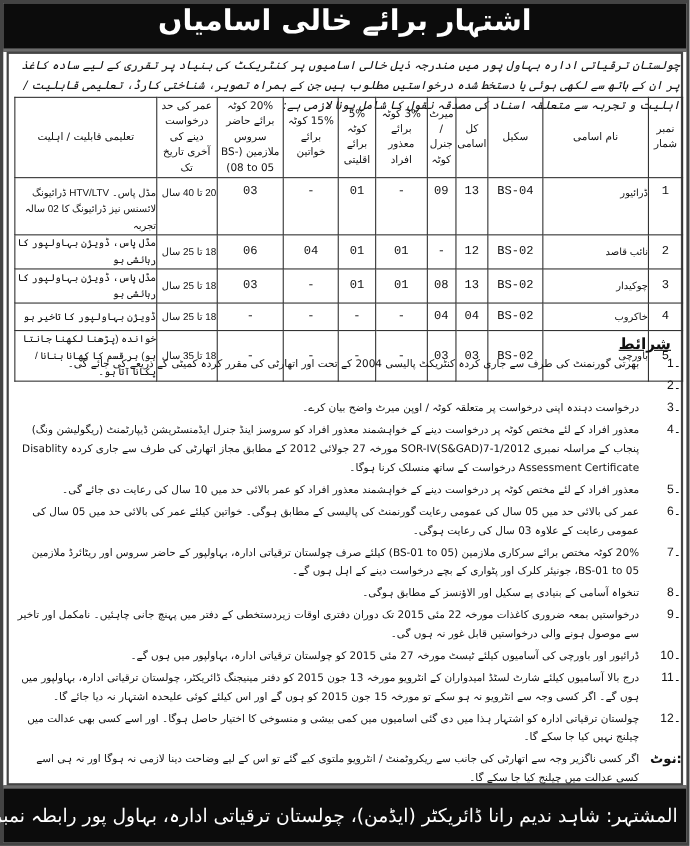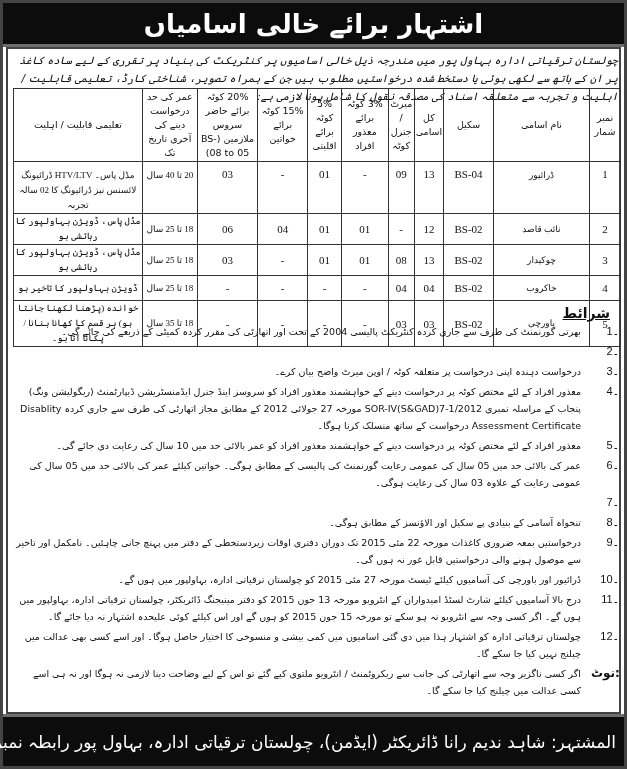--- a/index.html
+++ b/index.html
@@ -1,27 +1,27 @@
 <!DOCTYPE html>
 <html><head>
 <meta charset="utf-8">
 <style>
   * { box-sizing: border-box; margin: 0; padding: 0; }
   html, body { width: 627px; height: 769px; background: #ffffff; overflow: hidden; }
   body { font-family: "DejaVu Sans", sans-serif; color: #111; position: relative; }
   .frame { position: absolute; left: 0; top: 0; width: 627px; height: 769px; border: 3px solid #444; background: #fff; }
-  .title-bar { position: absolute; left: 0; top: 0; width: 621px; height: 44px; background: #0c0c0c; color: #fff; display: flex; align-items: center; justify-content: center; direction: rtl; border-bottom: 3px solid #6d6d6d; }
+  .title-bar { position: absolute; left: 0; top: 0; width: 621px; height: 44px; background: #0c0c0c; color: #fff; display: flex; align-items: flex-start; justify-content: center; direction: rtl; border-bottom: 3px solid #6d6d6d; }
   .title-bar span { font-size: 26px; font-weight: bold; letter-spacing: 0.5px; }
   .inner { position: absolute; left: 3px; top: 44px; width: 615px; height: 667px; border: 2px solid #444; }
   .intro { position: absolute; left: 6px; top: 48px; width: 609px; direction: rtl; text-align: right; font-size: 10.5px; line-height: 18px; font-style: italic; }
   table.jobs { position: absolute; left: 10px; top: 85px; width: 608px; border-collapse: collapse; direction: ltr; font-size: 10px; }
   table.jobs td, table.jobs th { border: 1px solid #333; text-align: center; vertical-align: middle; font-weight: normal; }
   table.jobs th { height: 59px; font-size: 9.5px; line-height: 14px; padding: 1px; direction: rtl; }
-  table.jobs td { height: 25px; font-family: Liberation Serif, serif; font-size: 11px; }
-  table.jobs td.ur { direction: rtl; font-family: Liberation Serif, serif; font-size: 9px; line-height: 15px; }
+  table.jobs td { height: 25px; font-family: Liberation Mono, monospace; font-size: 11px; }
+  table.jobs td.ur { direction: rtl; font-family: Liberation Sans, sans-serif; font-size: 9px; line-height: 15px; text-align: right; }
   table.jobs tr.r1 td { height: 47px; vertical-align: top; padding-top: 6px; }
   .cond-heading { position: absolute; right: 14px; top: 302px; font-size: 14px; font-weight: bold; text-decoration: underline; direction: rtl; margin-left: 24px; }
   .conditions { position: absolute; left: 12px; top: 320px; width: 606px; font-size: 9.5px; }
   .cond { position: relative; direction: rtl; text-align: right; line-height: 17px; padding-right: 40px; min-height: 17px; margin-bottom: 3px; }
   .cond .num { position: absolute; right: 2px; top: 0; direction: ltr; font-family: "Liberation Sans", sans-serif; font-size: 11px; width: 28px; text-align: right; }
   .cond .num.note { font-weight: bold; font-family: "DejaVu Sans", sans-serif; font-size: 12px; text-align: right; }
   .footer { position: absolute; left: 0; top: 711px; width: 621px; height: 52px; background: #0c0c0c; color: #fff; direction: rtl; display: flex; align-items: center; padding: 0 8px; font-size: 17px; white-space: nowrap; border-top: 3px solid #6d6d6d; }
 </style>
 </head>
 <body>
@@ -136,21 +136,21 @@
 
   <div class="cond-heading">شرائط</div>
 
   <div class="conditions">
     <div class="cond"><span class="num">1۔</span><span>بھرتی گورنمنٹ کی طرف سے جاری کردہ کنٹریکٹ پالیسی 2004 کے تحت اور اتھارٹی کی مقرر کردہ کمیٹی کے ذریعے کی جائے گی۔</span></div>
     <div class="cond"><span class="num">2۔</span></div>
     <div class="cond"><span class="num">3۔</span><span>درخواست دہندہ اپنی درخواست پر متعلقہ کوٹہ / اوپن میرٹ واضح بیان کرے۔</span></div>
     <div class="cond"><span class="num">4۔</span><span>معذور افراد کے لئے مختص کوٹہ پر درخواست دینے کے خواہشمند معذور افراد کو سروسز اینڈ جنرل ایڈمنسٹریشن ڈیپارٹمنٹ (ریگولیشن ونگ) پنجاب کے مراسلہ نمبری SOR-IV(S&amp;GAD)7-1/2012 مورخہ 27 جولائی 2012 کے مطابق مجاز اتھارٹی کی طرف سے جاری کردہ Disablity Assessment Certificate درخواست کے ساتھ منسلک کرنا ہوگا۔</span></div>
     <div class="cond"><span class="num">5۔</span><span>معذور افراد کے لئے مختص کوٹہ پر درخواست دینے کے خواہشمند معذور افراد کو عمر بالائی حد میں 10 سال کی رعایت دی جائے گی۔</span></div>
     <div class="cond"><span class="num">6۔</span><span>عمر کی بالائی حد میں 05 سال کی عمومی رعایت گورنمنٹ کی پالیسی کے مطابق ہوگی۔ خواتین کیلئے عمر کی بالائی حد میں 05 سال کی عمومی رعایت کے علاوہ 03 سال کی رعایت ہوگی۔</span></div>
-    <div class="cond"><span class="num">7۔</span></div>
+    <div class="cond"><span class="num">7۔</span><span>20% کوٹہ مختص برائے سرکاری ملازمین (BS-01 to 05) کیلئے صرف چولستان ترقیاتی ادارہ، بہاولپور کے حاضر سروس اور ریٹائرڈ ملازمین BS-01 to 05، جونیئر کلرک اور پٹواری کے بچے درخواست دینے کے اہل ہوں گے۔</span></div>
     <div class="cond"><span class="num">8۔</span><span>تنخواہ آسامی کے بنیادی پے سکیل اور الاؤنسز کے مطابق ہوگی۔</span></div>
     <div class="cond"><span class="num">9۔</span><span>درخواستیں بمعہ ضروری کاغذات مورخہ 22 مئی 2015 تک دوران دفتری اوقات زیردستخطی کے دفتر میں پہنچ جانی چاہئیں۔ نامکمل اور تاخیر سے موصول ہونے والی درخواستیں قابل غور نہ ہوں گی۔</span></div>
     <div class="cond"><span class="num">10۔</span><span>ڈرائیور اور باورچی کی آسامیوں کیلئے ٹیسٹ مورخہ 27 مئی 2015 کو چولستان ترقیاتی ادارہ، بہاولپور میں ہوں گے۔</span></div>
     <div class="cond"><span class="num">11۔</span><span>درج بالا آسامیوں کیلئے شارٹ لسٹڈ امیدواران کے انٹرویو مورخہ 13 جون 2015 کو دفتر مینیجنگ ڈائریکٹر، چولستان ترقیاتی ادارہ، بہاولپور میں ہوں گے۔ اگر کسی وجہ سے انٹرویو نہ ہو سکے تو مورخہ 15 جون 2015 کو ہوں گے اور اس کیلئے کوئی علیحدہ اشتہار نہ دیا جائے گا۔</span></div>
     <div class="cond"><span class="num">12۔</span><span>چولستان ترقیاتی ادارہ کو اشتہار ہذا میں دی گئی اسامیوں میں کمی بیشی و منسوخی کا اختیار حاصل ہوگا۔ اور اسے کسی بھی عدالت میں چیلنج نہیں کیا جا سکے گا۔</span></div>
     <div class="cond"><span class="num note">نوٹ:</span><span>اگر کسی ناگزیر وجہ سے اتھارٹی کی جانب سے ریکروٹمنٹ / انٹرویو ملتوی کیے گئے تو اس کے لیے وضاحت دینا لازمی نہ ہوگا اور نہ ہی اسے کسی عدالت میں چیلنج کیا جا سکے گا۔</span></div>
   </div>
 
   <div class="footer">
     <span>المشتہر: شاہد ندیم رانا ڈائریکٹر (ایڈمن)، چولستان ترقیاتی ادارہ، بہاول پور رابطہ نمبرز:</span>

